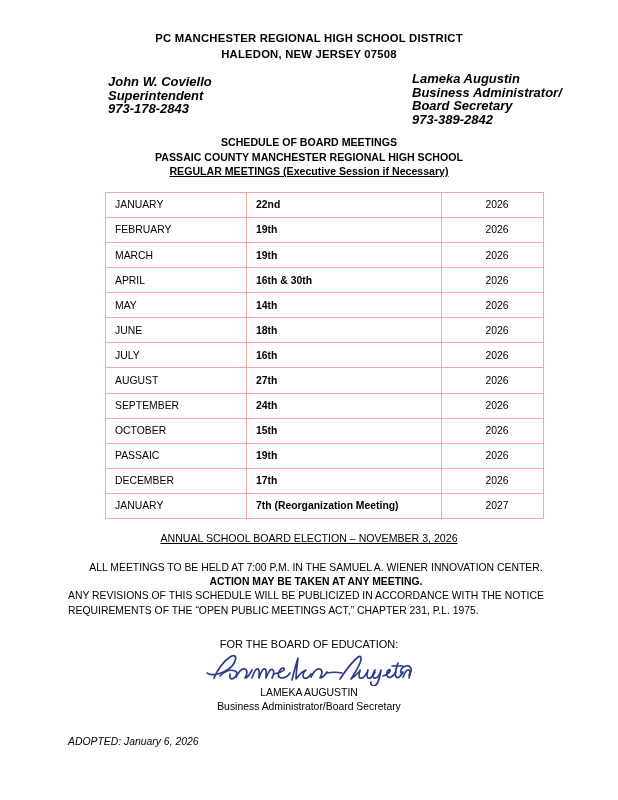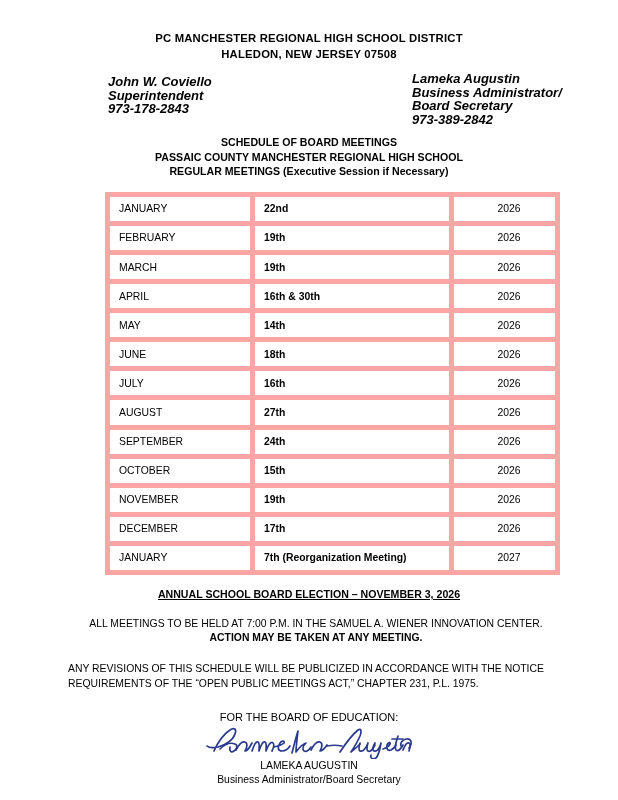--- a/index.html
+++ b/index.html
@@ -51,66 +51,67 @@
 
   
   .sched-titles {
     text-align: center;
     font-weight: bold;
     font-size: 10.6px;
     line-height: 14.6px;
     margin-top: -2px;
   }
   .sched-titles .underlined {
+    text-decoration: underline;
   }
 
   
   .table-wrap {
     margin: 13px auto 0 auto;
     width: 408px;
   }
   table.schedule {
     border-collapse: collapse;
     width: 408px;
     table-layout: fixed;
   }
   table.schedule td {
-    border: 5px solid #fca5a5;
+    border: 1px solid #fca5a5;
     height: 24.1px;
     font-size: 10.4px;
     padding: 0 0 0 9px;
     vertical-align: middle;
   }
   td.col-month { width: 131px; }
   td.col-day   { width: 185px; font-weight: bold; }
   td.col-year  {
     width: 92px;
     text-align: center;
     padding-left: 0;
   }
 
   
   .election {
     text-align: center;
-    font-weight: bold;
+    font-weight: normal;
     font-size: 10.6px;
     text-decoration: underline;
     margin-top: 13px;
   }
 
   
   .body-block {
     margin-left: 68px;
     margin-right: 54px;
     font-size: 10.4px;
     line-height: 14.2px;
   }
   .p-meetings { margin-top: 17px; text-align: center; }
   .p-meetings .strong { font-weight: bold; }
-  .p-revisions { margin-top: 17px; }
+  .p-revisions { }
 
   
   .signature-area {
     margin-top: 20px;
     text-align: center;
     position: relative;
   }
   .for-board {
     font-size: 11px;
   }
@@ -215,21 +216,21 @@
             <td class="col-month">SEPTEMBER</td>
             <td class="col-day">24th</td>
             <td class="col-year">2026</td>
           </tr>
           <tr>
             <td class="col-month">OCTOBER</td>
             <td class="col-day">15th</td>
             <td class="col-year">2026</td>
           </tr>
           <tr>
-            <td class="col-month">NOVEMBER</td>
+            <td class="col-month">PASSAIC</td>
             <td class="col-day">19th</td>
             <td class="col-year">2026</td>
           </tr>
           <tr>
             <td class="col-month">DECEMBER</td>
             <td class="col-day">17th</td>
             <td class="col-year">2026</td>
           </tr>
           <tr>
             <td class="col-month">JANUARY</td>

